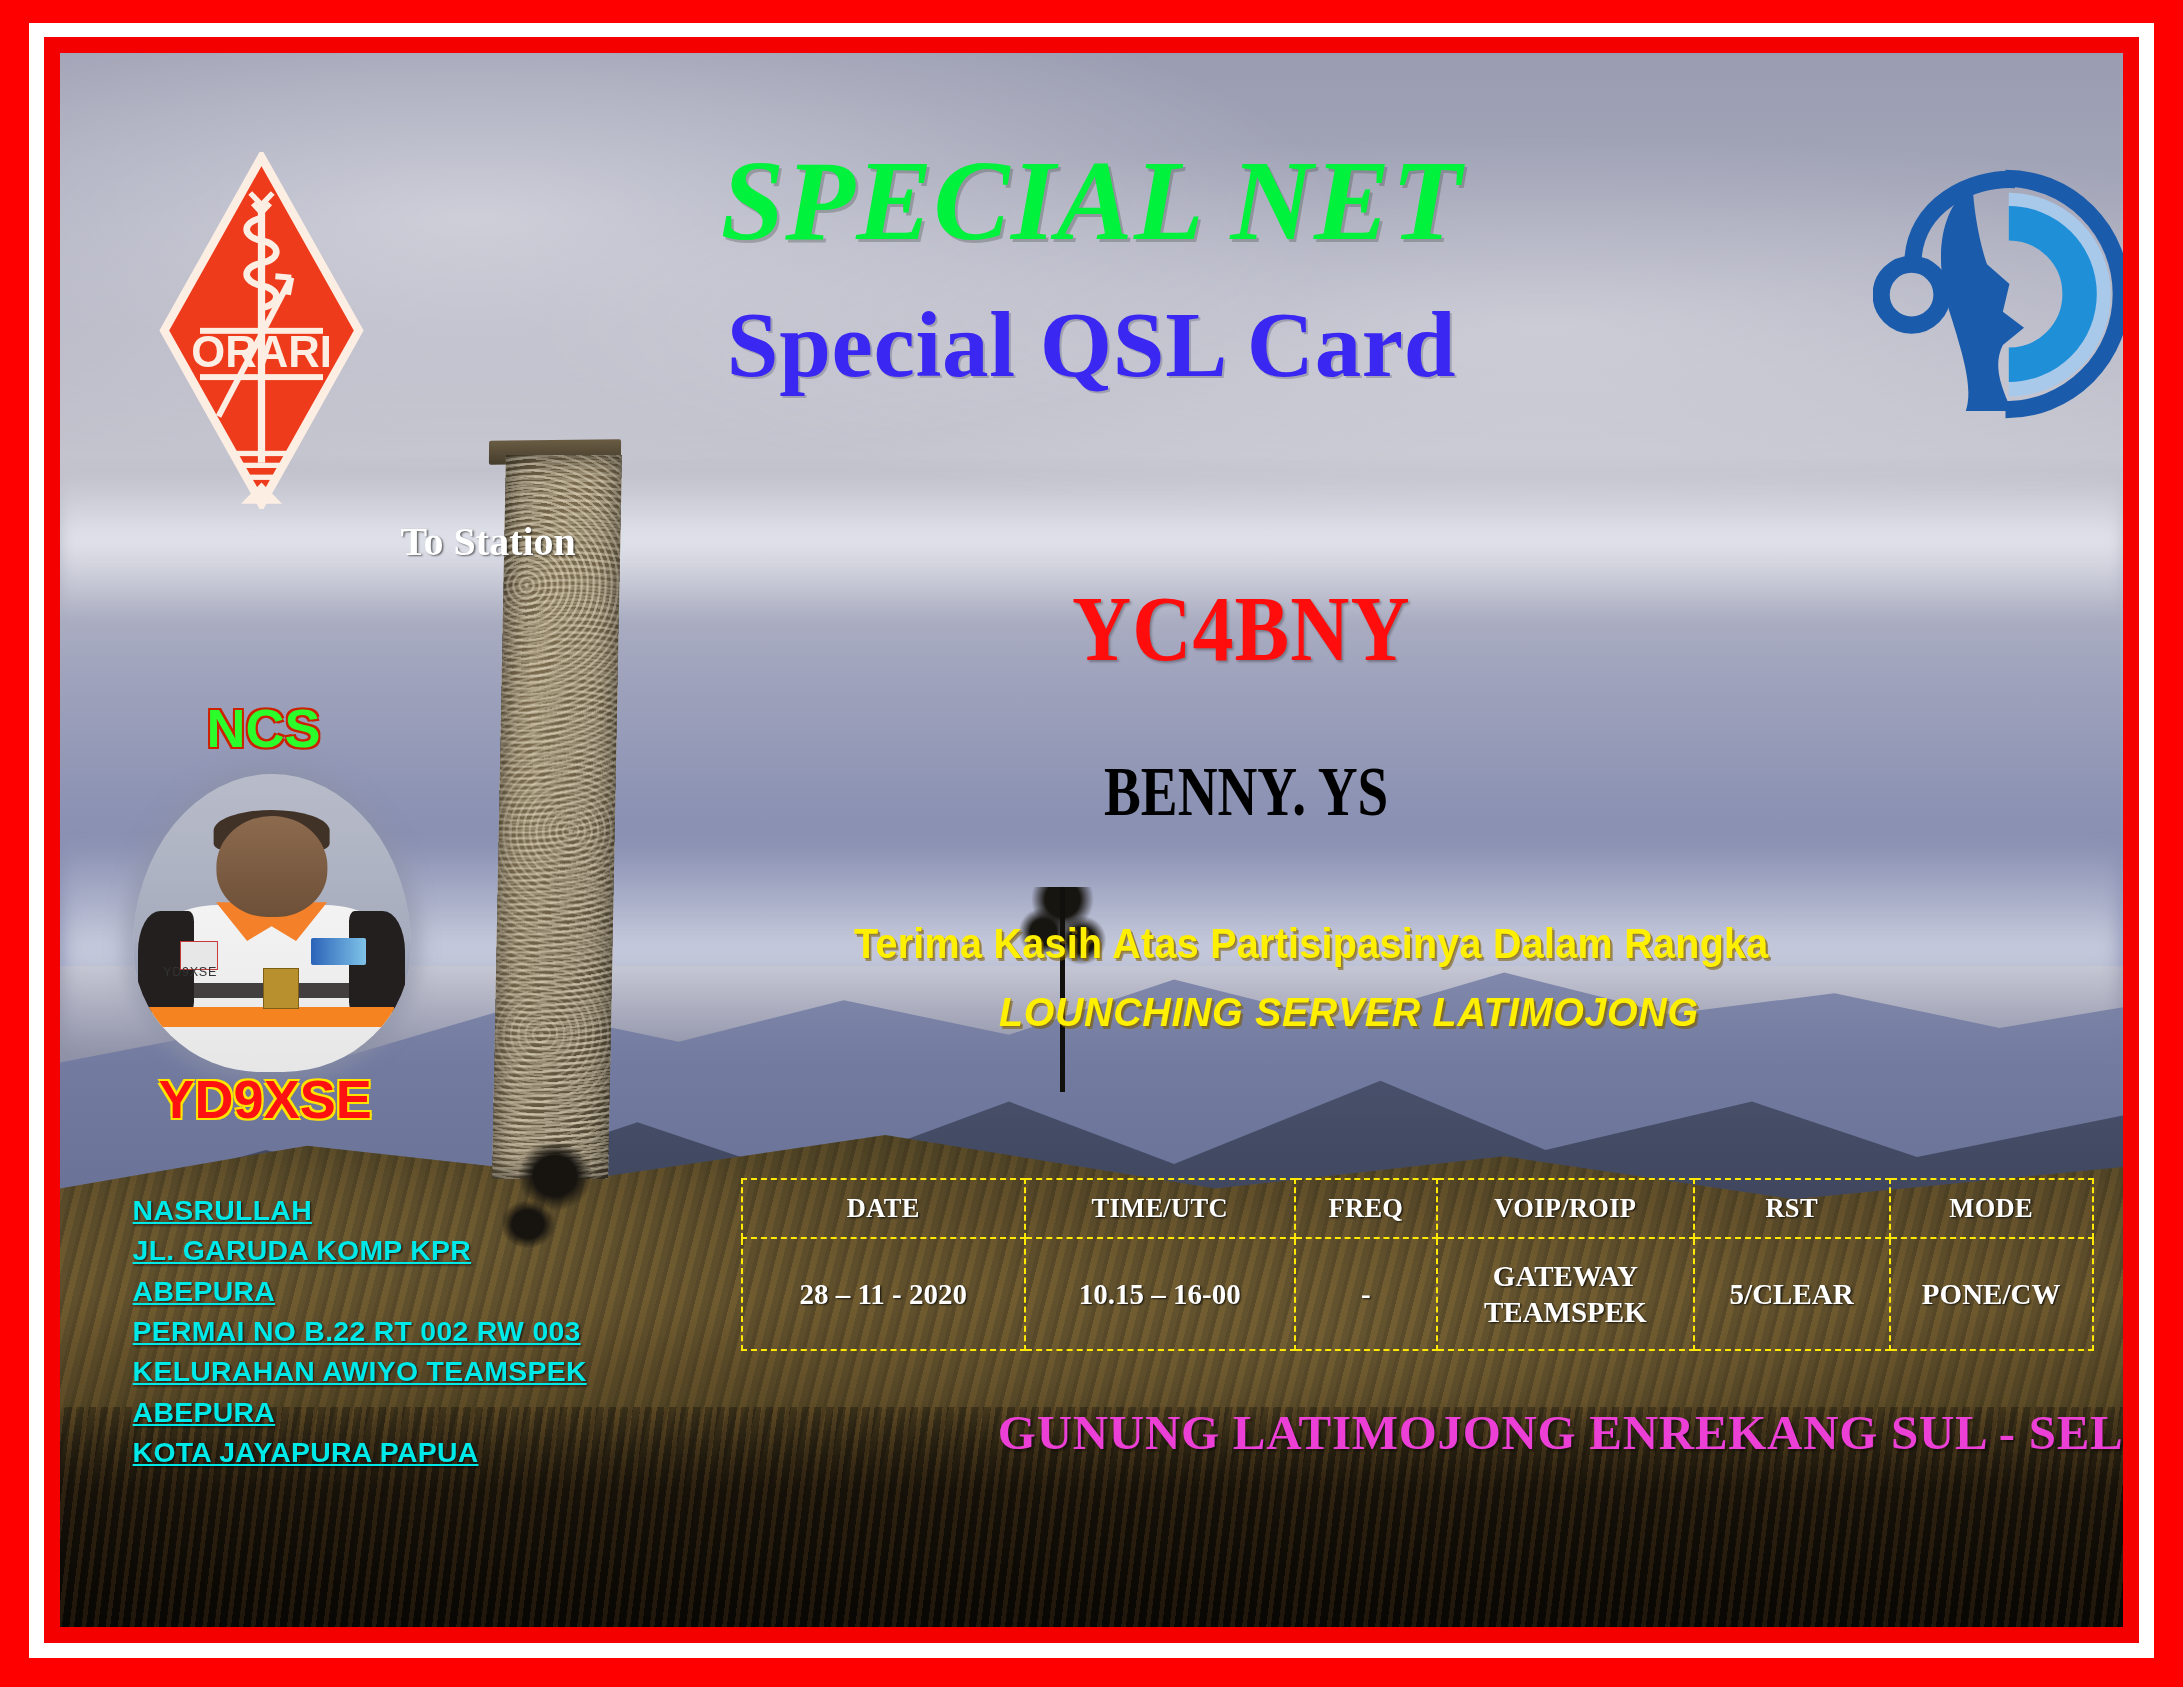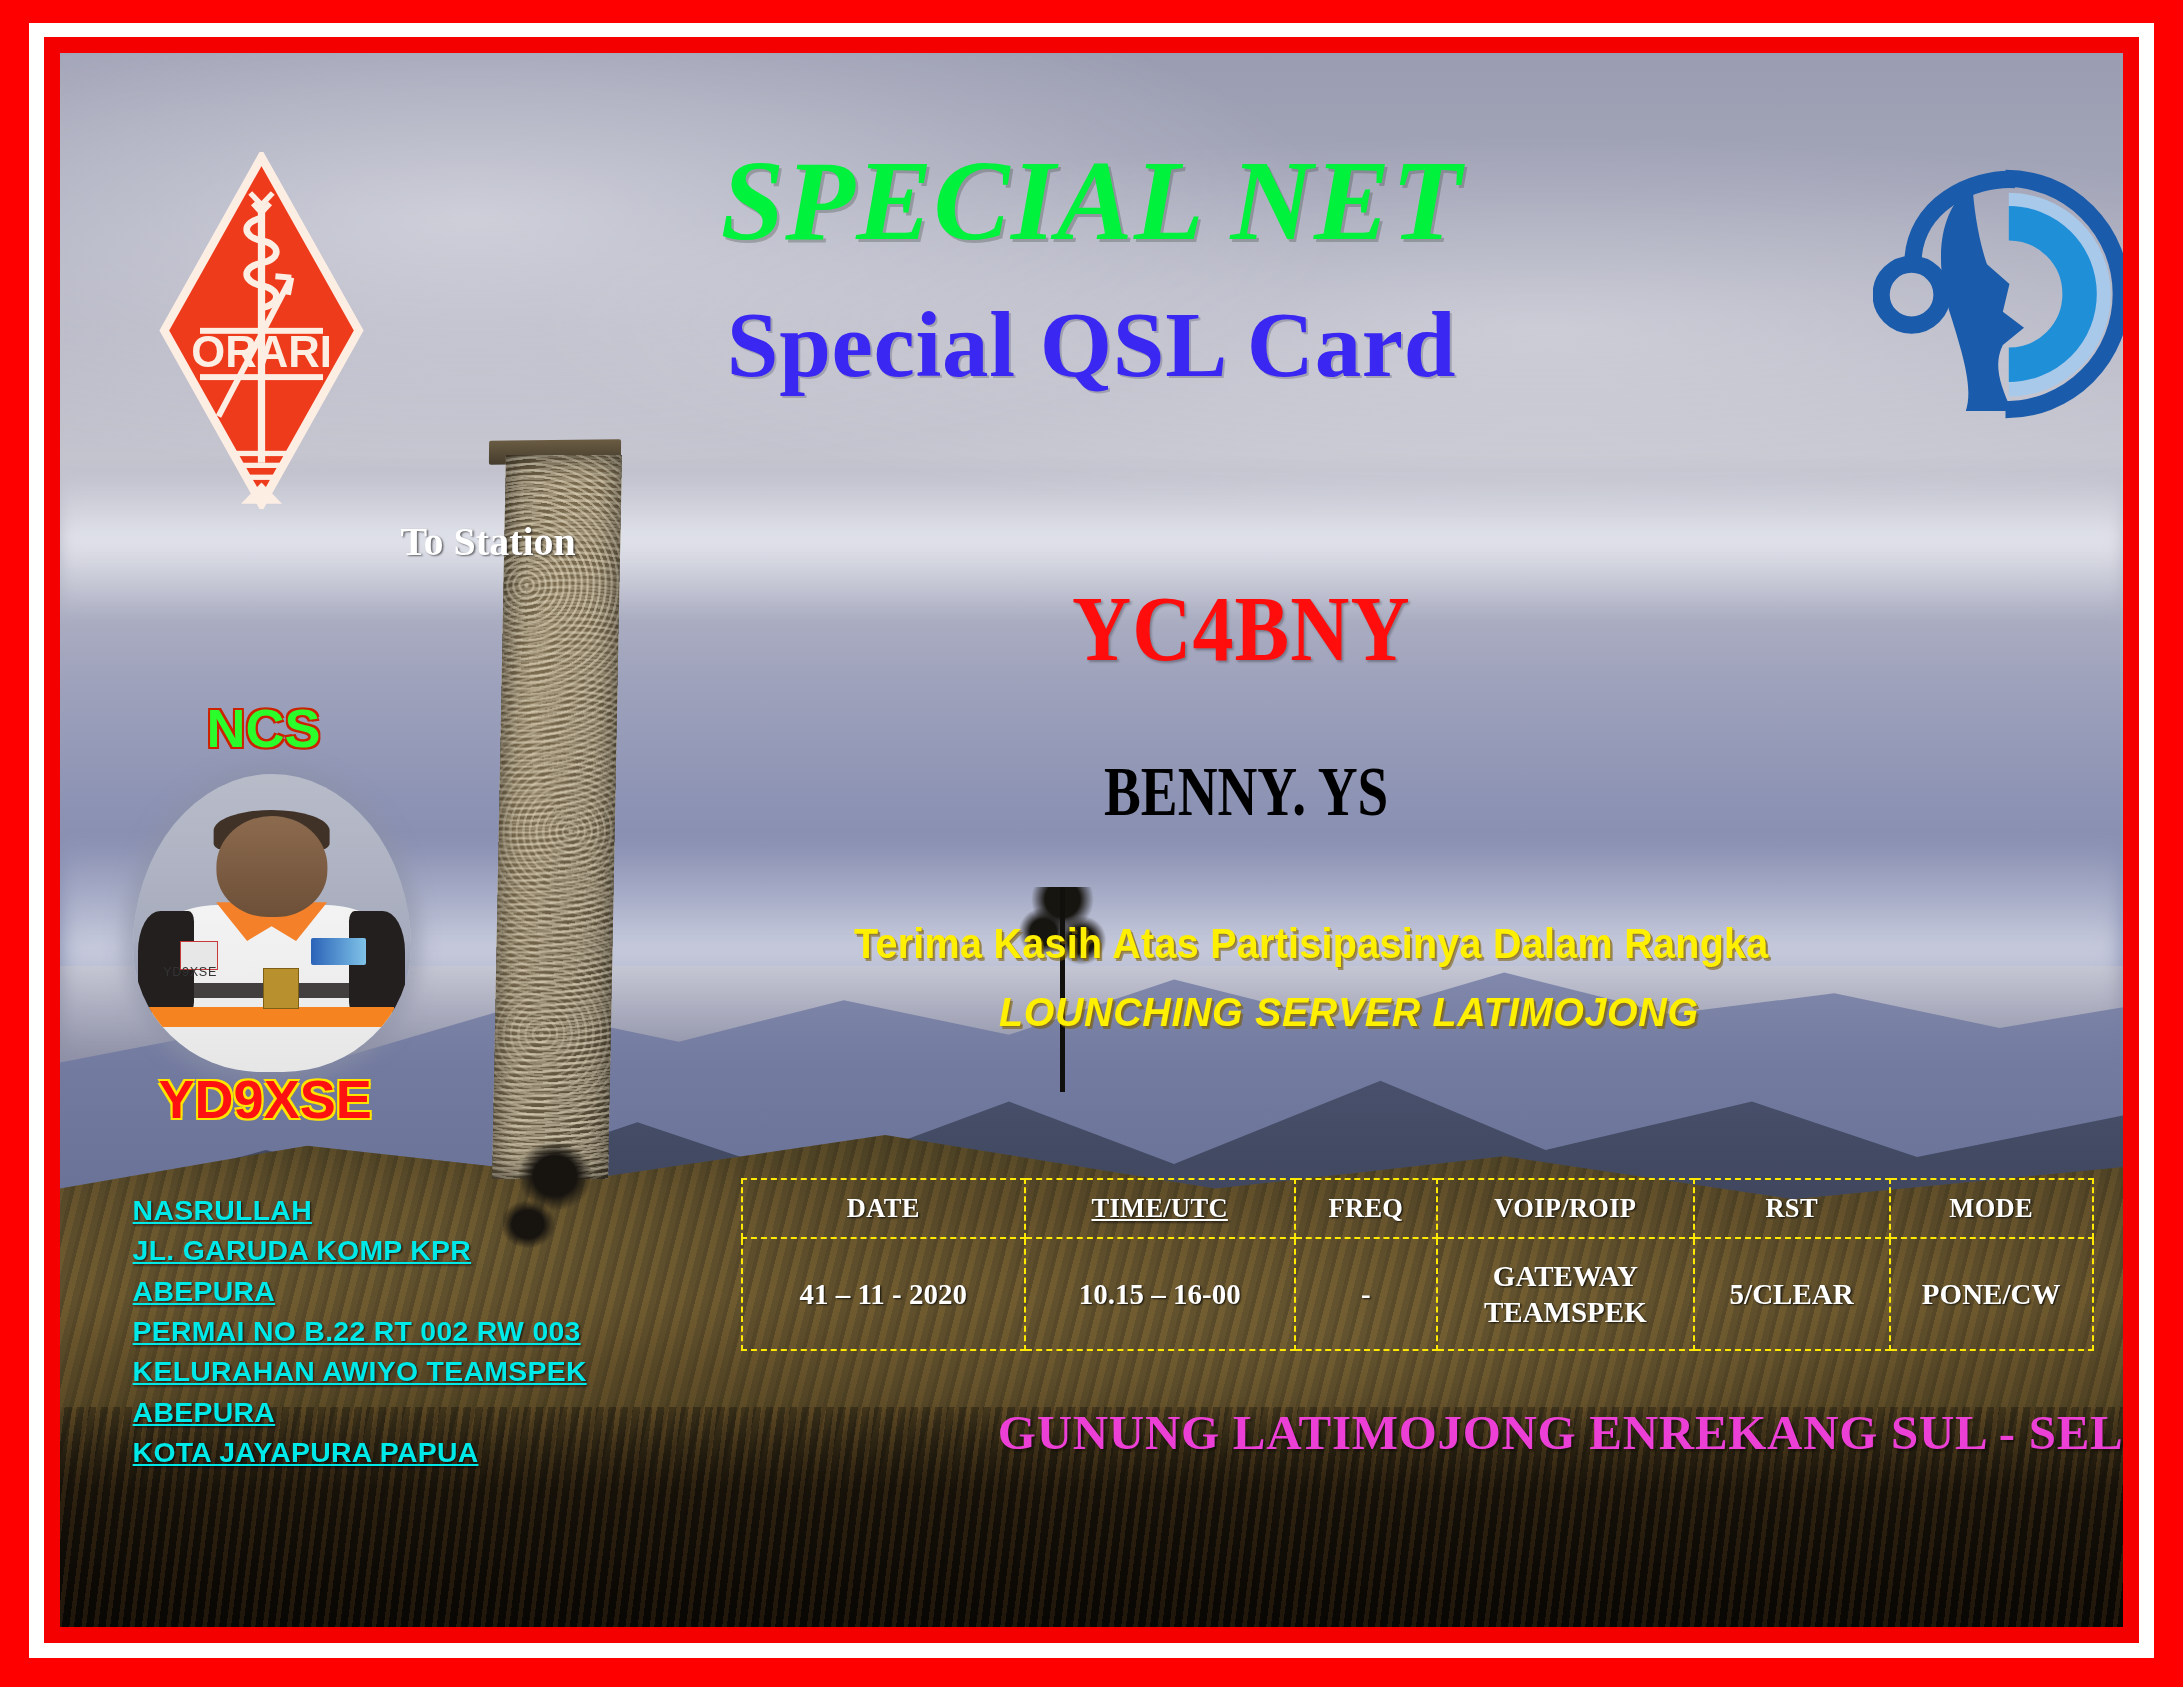--- a/index.html
+++ b/index.html
@@ -263,21 +263,21 @@
     font-family:"Liberation Serif", serif;
     font-weight:bold;
     text-align:center;
     vertical-align:middle;
     text-shadow:1.3px 1.3px 2px rgba(0,0,0,.75);
     padding:0;
   }
   #qso-table th{font-size:26.5px;height:57px;letter-spacing:0.3px;}
   #qso-table td{font-size:29px;height:110px;}
   .c-date{width:21%;}
-  .c-time{width:20%;text-decoration:underline;}
+  .c-time{width:20%;}
   .c-freq{width:10.5%;}
   .c-voip{width:19%;}
   .c-rst{width:14.5%;}
   .c-mode{width:15%;}
   .two-line{line-height:1.25;}
 
   #gunung{
     left:50%;transform:translateX(-50%);
     top:1355px;
     font-size:49px;font-weight:bold;letter-spacing:0.7px;
@@ -380,21 +380,21 @@
           <tbody>
               <tr>
             <th class="c-date">DATE</th>
             <th class="c-time">TIME/UTC</th>
             <th class="c-freq">FREQ</th>
             <th class="c-voip">VOIP/ROIP</th>
             <th class="c-rst">RST</th>
             <th class="c-mode">MODE</th>
           </tr>
           <tr>
-            <td>41 – 11 - 2020</td>
+            <td>28 – 11 - 2020</td>
             <td>10.15 – 16-00</td>
             <td>-</td>
             <td class="two-line">
               <div>GATEWAY</div>
               <div>TEAMSPEK</div>
             </td>
             <td>5/CLEAR</td>
             <td>PONE/CW</td>
           </tr>
         </tbody>

